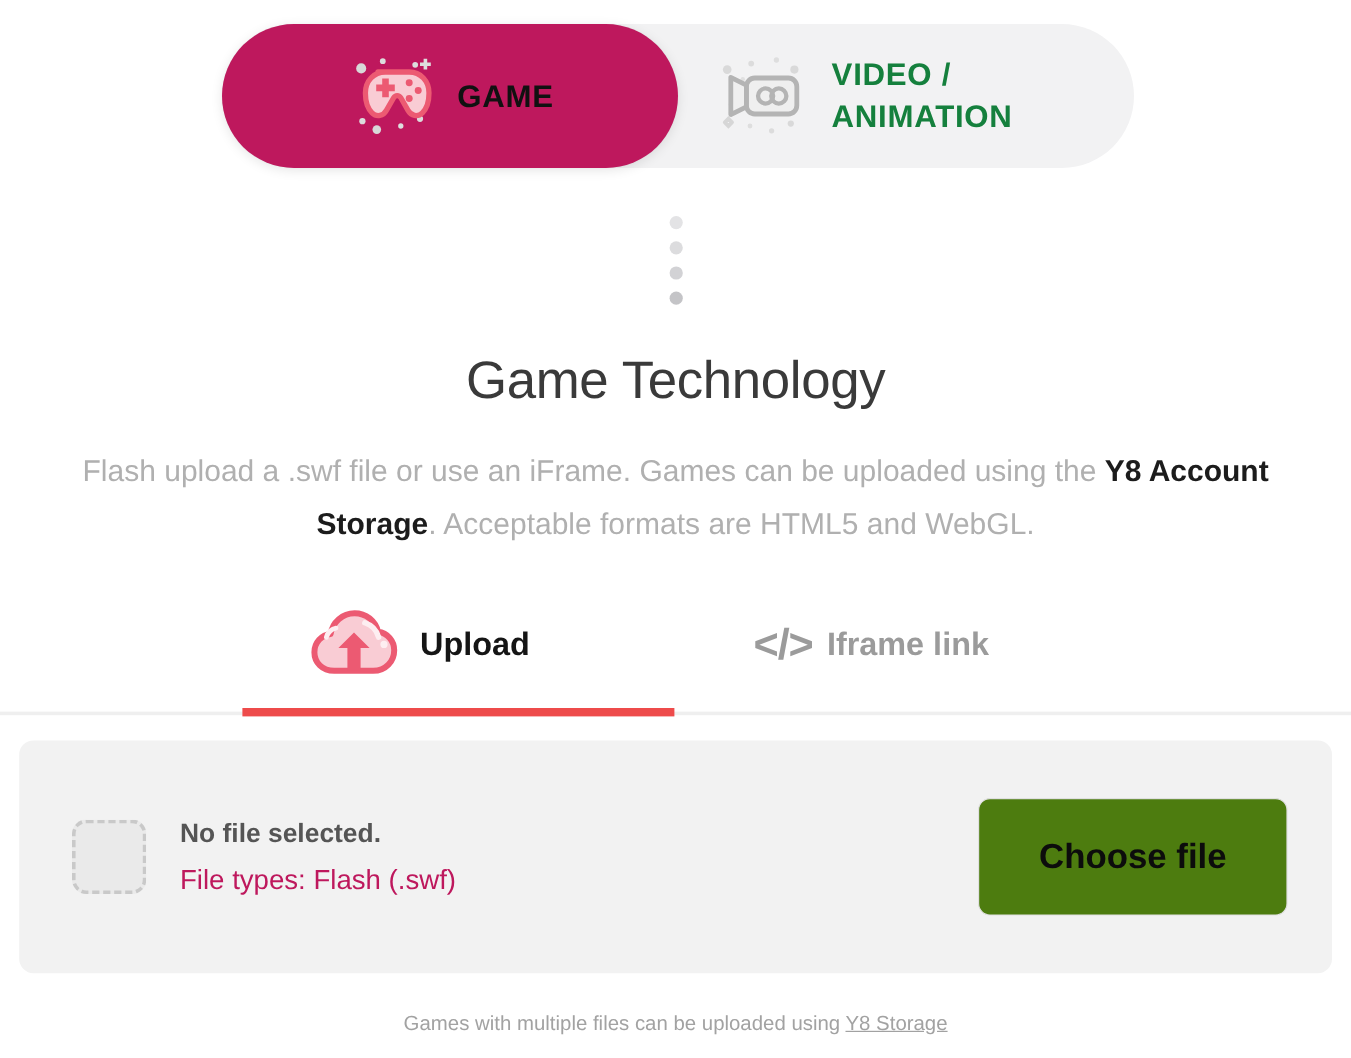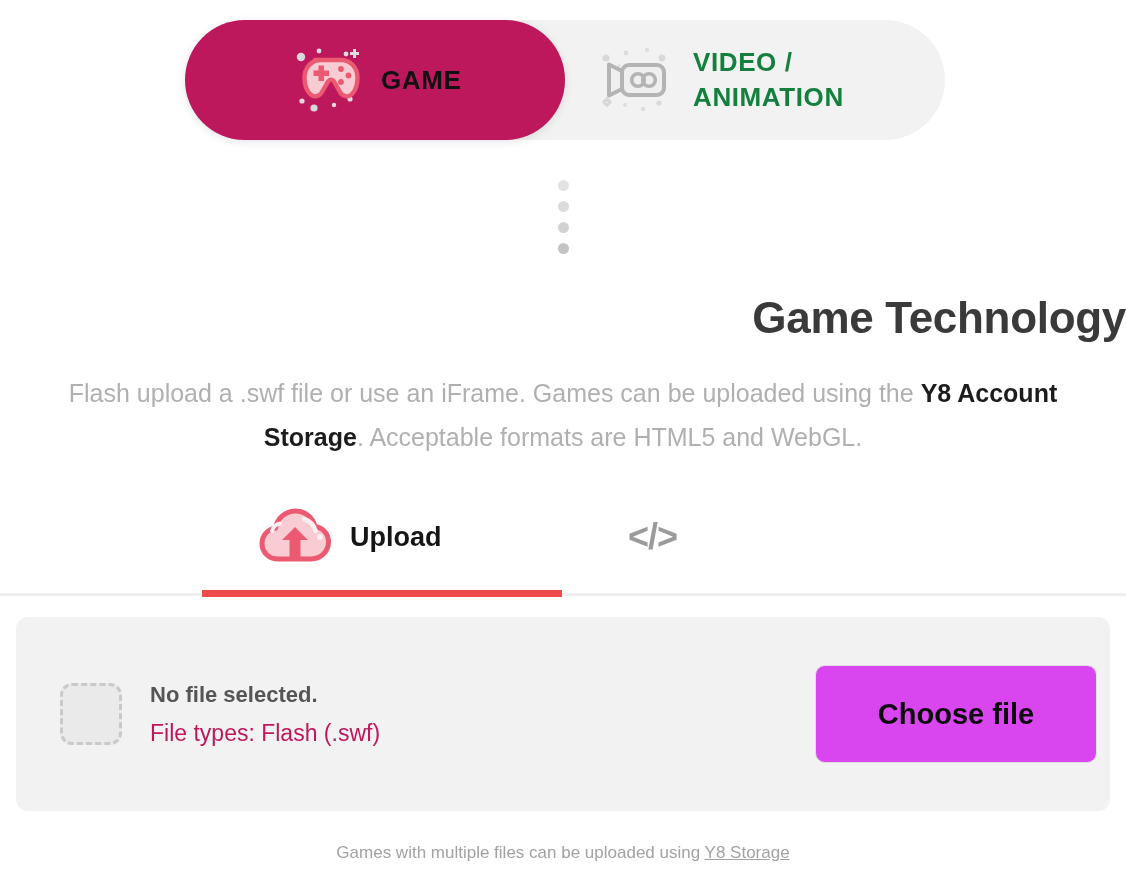--- a/index.html
+++ b/index.html
@@ -85,23 +85,23 @@
   .dots i:nth-child(2) { background: #dcdcde; }
   .dots i:nth-child(3) { background: #d2d2d5; }
   .dots i:nth-child(4) { background: #c4c4c7; }
 
   
   .page-title {
     position: absolute;
     left: 0;
     top: 293px;
     width: 1126px;
-    text-align: right;
+    text-align: center;
     font-size: 44px;
-    font-weight: bold;
+    font-weight: normal;
     color: #3a3a3a;
     letter-spacing: -0.3px;
   }
   .page-desc {
     position: absolute;
     left: 53px;
     top: 371px;
     width: 1020px;
     text-align: center;
     font-size: 25px;
@@ -196,23 +196,23 @@
   .file-types {
     font-size: 23px;
     color: #be185d;
     line-height: 34px;
     margin-top: 3px;
   }
   .choose-btn {
     position: absolute;
     left: 799px;
     top: 48px;
-    width: 282px;
+    width: 258px;
     height: 98px;
-    background: #d946ef;
+    background: #4d7c0f;
     border: 1px solid #e0e0e0;
     border-radius: 10px;
     font-family: "Liberation Sans", sans-serif;
     font-size: 29px;
     font-weight: bold;
     color: #0c0c0c;
     cursor: pointer;
     padding: 0;
   }
 
@@ -305,20 +305,21 @@
         <path d="M14 26 c1 -4 4.5 -7 8 -7.5" stroke="#fdeef1" stroke-width="4" fill="none" stroke-linecap="round"></path>
         <path d="M46 14 c6 2 10 6.5 11.5 12" stroke="#fdeef1" stroke-width="4.5" fill="none" stroke-linecap="round"></path>
         <circle cx="62" cy="32" r="3" fill="#fdeef1"></circle>
       </svg>
     </span>
     <span class="tab-label">Upload</span>
   </div>
 
   <div class="tab iframe">
     <span class="code-icon">&lt;/&gt;</span>
+    <span class="tab-label">Iframe link</span>
   </div>
 
   <div class="tab-divider"></div>
   <div class="tab-underline"></div>
 </div>
 
 <div class="file-panel">
   <div class="file-thumb"></div>
   <div class="file-texts">
     <div class="file-name">No file selected.</div>

